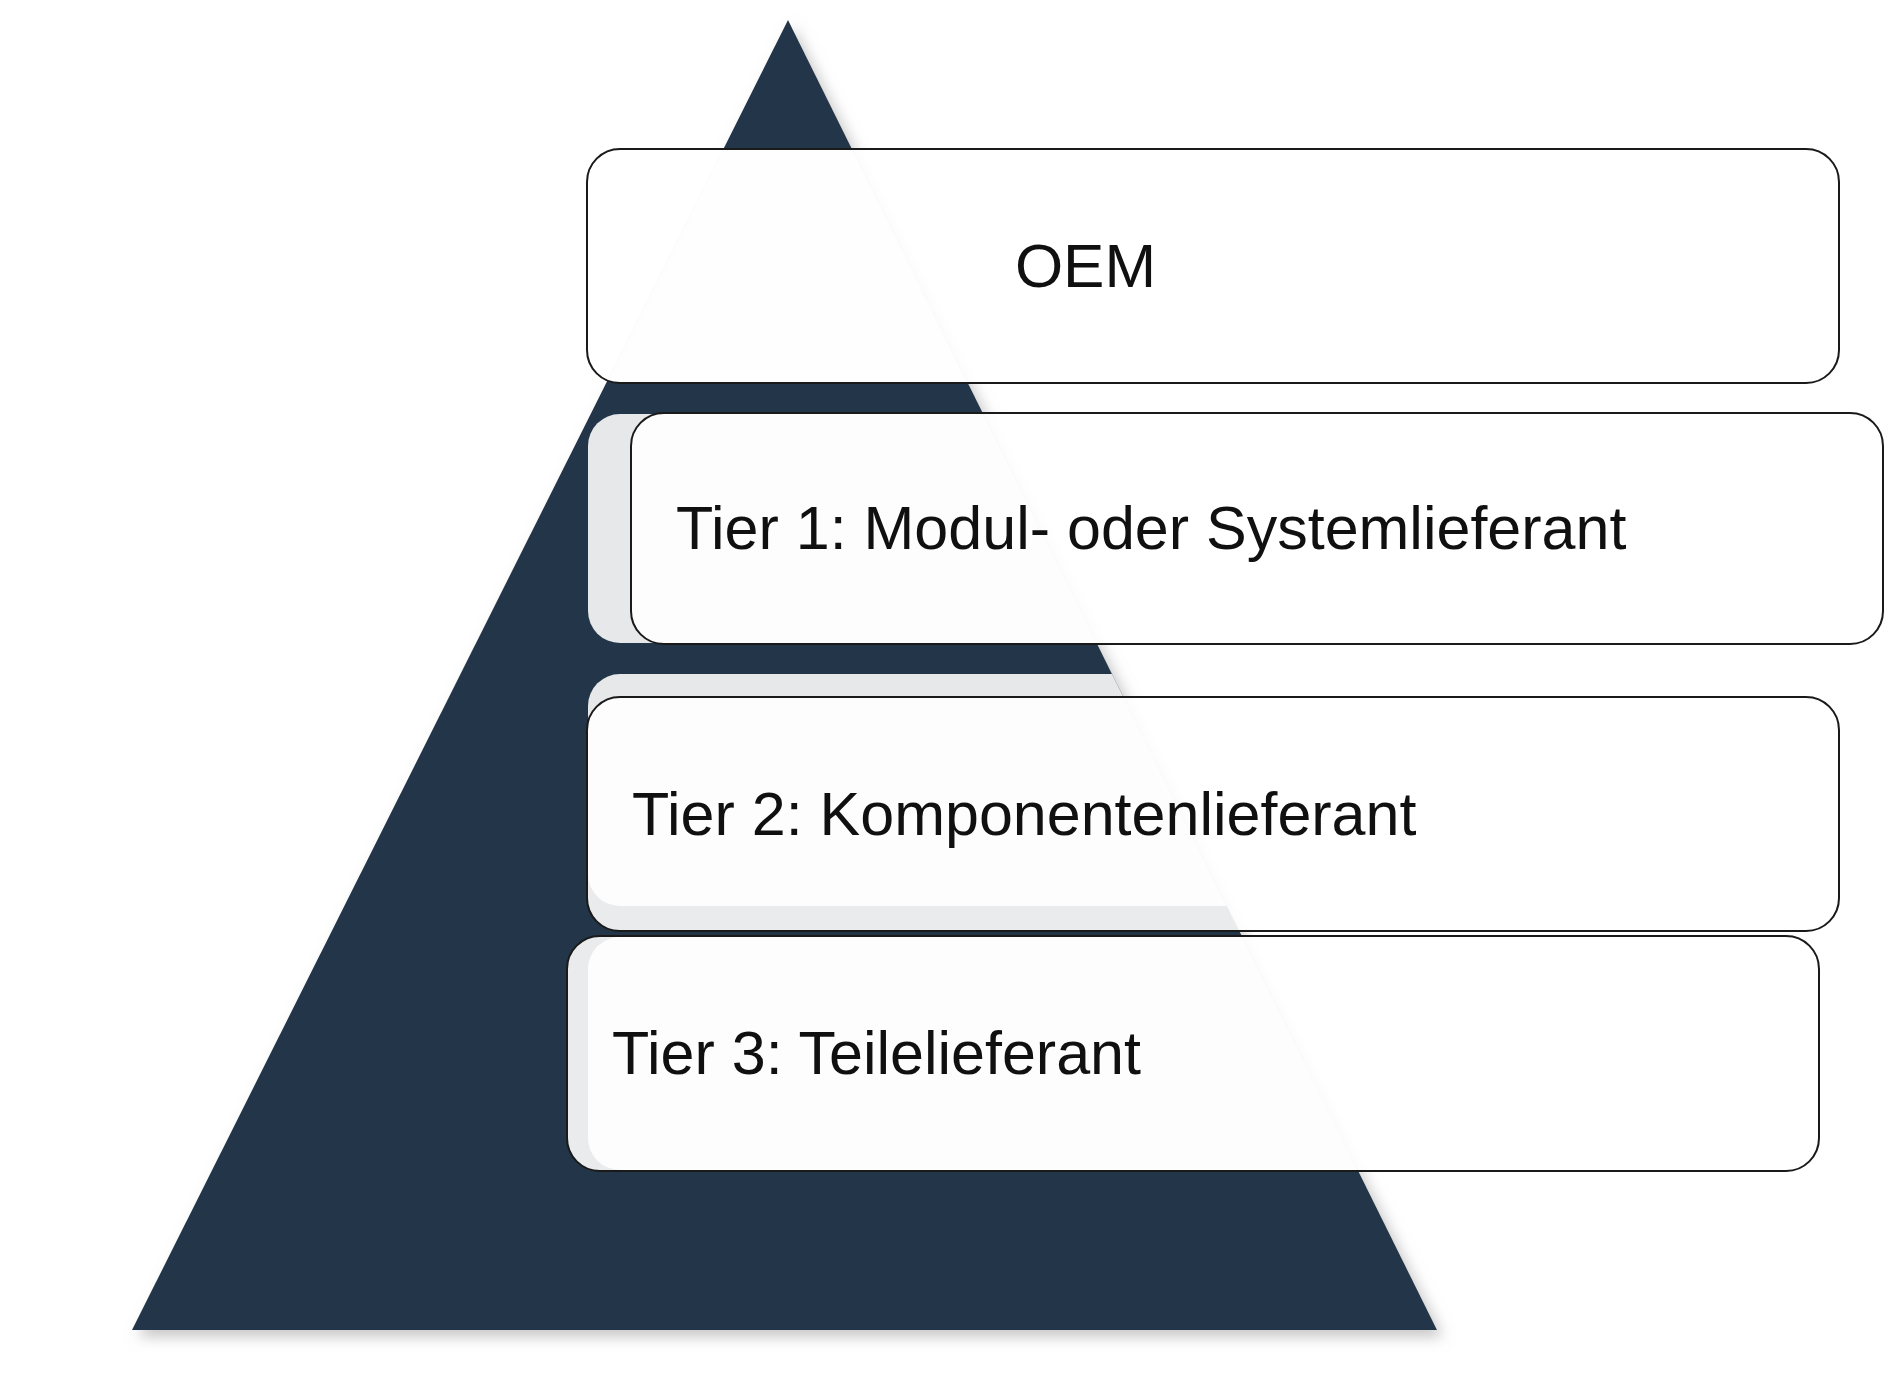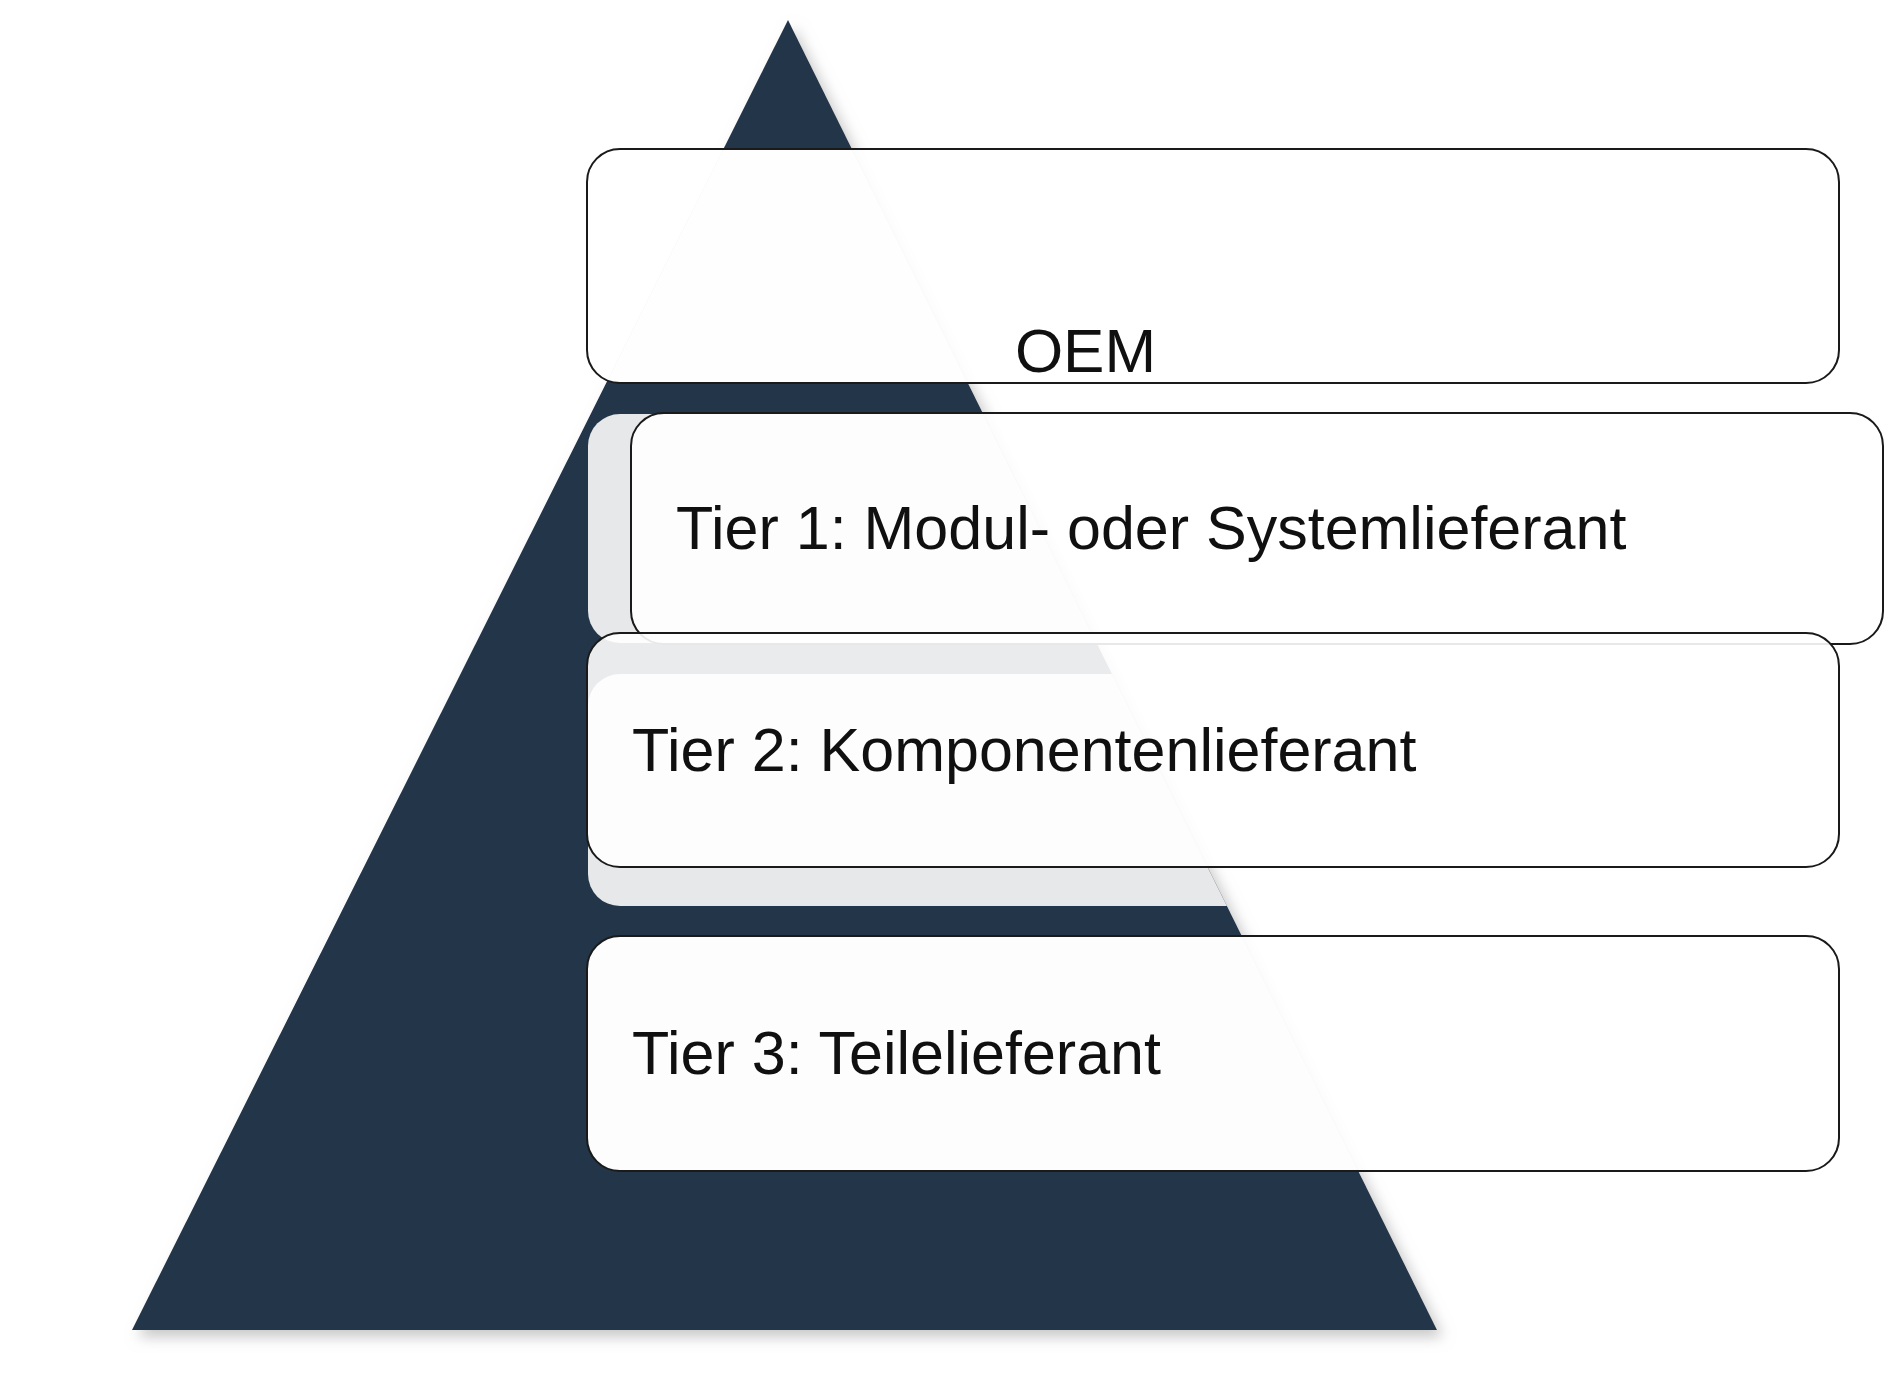--- a/index.html
+++ b/index.html
@@ -41,41 +41,41 @@
     color: #101010;
     font-family: "Liberation Sans", sans-serif;
     font-weight: 400;
     white-space: nowrap;
     line-height: 1;
   }
 
   
   .box-oem {
     left: 586px;  top: 148px;
-    width: 1254px; height: 236px; align-items: flex-end;
+    width: 1254px; height: 236px;
   }
   .box-oem .tier-label {
     font-size: 62px;
     margin-left: 0;
     width: 100%;
     text-align: center;
     padding-right: 255px;
     box-sizing: border-box;
   }
 
   .box-t1 {
     left: 586px;  top: 412px;
     width: 1254px; height: 233px; margin-left: 44px;
   }
   .box-t2 {
-    left: 586px;  top: 632px;
+    left: 586px;  top: 696px;
     width: 1254px; height: 236px;
   }
   .box-t3 {
-    left: 586px;  top: 935px;
+    left: 566px;  top: 935px;
     width: 1254px; height: 237px;
   }
   .box-t1 .tier-label,
   .box-t2 .tier-label,
   .box-t3 .tier-label {
     font-size: 61px;
     padding-left: 44px;
   }
 </style>
 </head>

